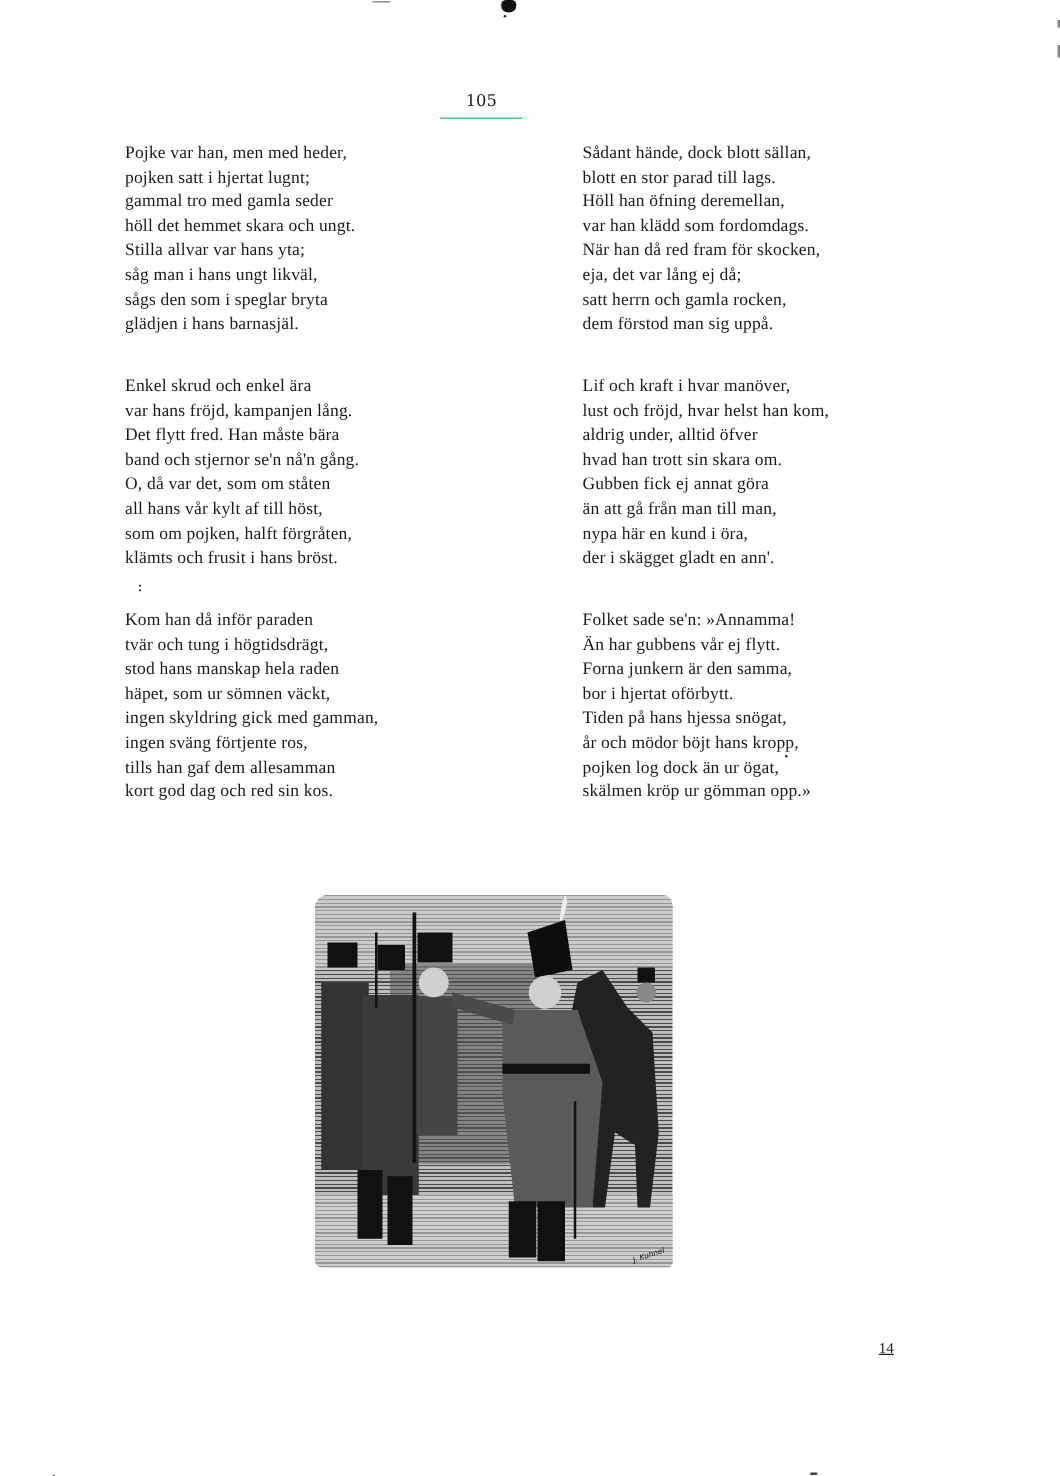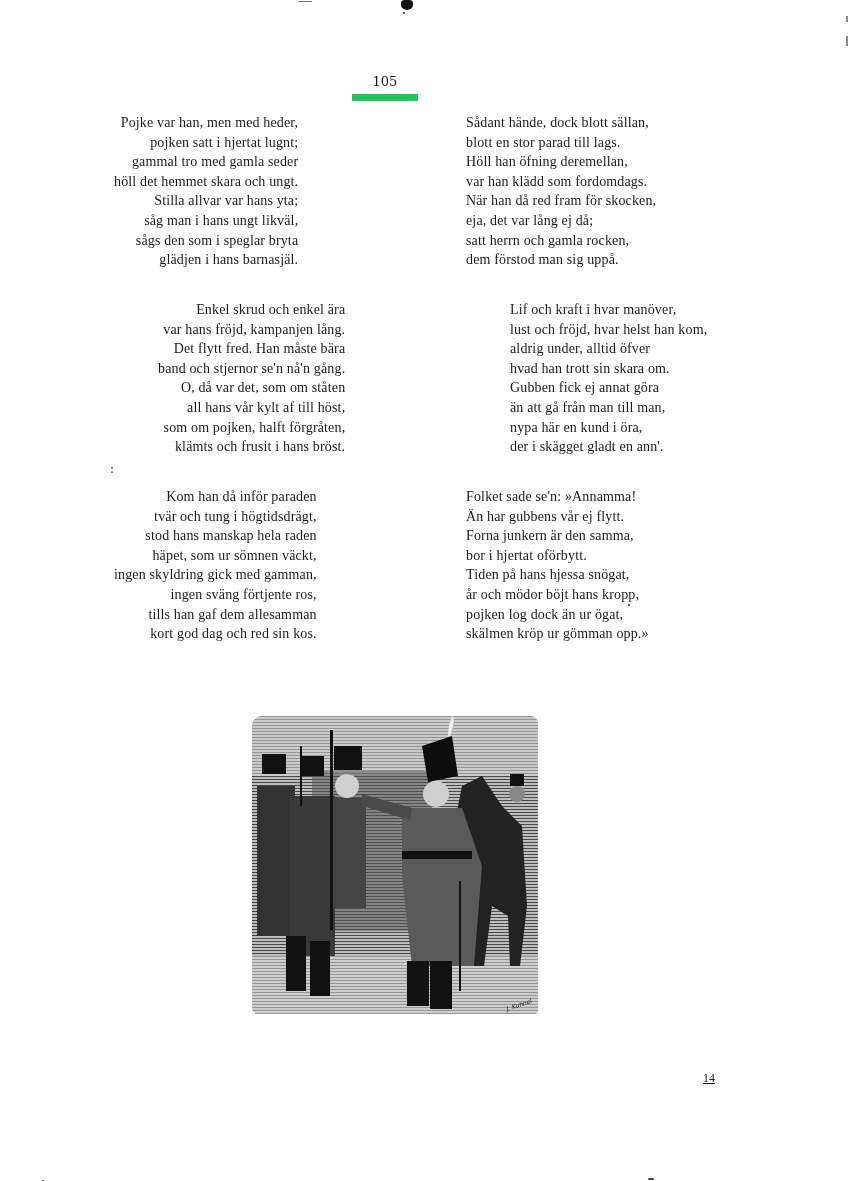--- a/index.html
+++ b/index.html
@@ -2,31 +2,31 @@
 <html><head>
   <meta charset="utf-8">
   <style>
     html, body { margin: 0; padding: 0; }
     body {
       width: 848px; height: 1181px; background: #ffffff; position: relative;
       overflow: hidden; font-family: "DejaVu Serif", "Liberation Serif", serif; color: #1a1a1a;
     }
     .page-number {
       position: absolute; left: 352px; top: 74px; width: 66px; text-align: center;
-      font-size: 13px; padding-bottom: 5px; border-bottom: 7px solid #22c55e;
+      font-size: 13px; padding-bottom: 5px; border-bottom: 1px solid #22c55e;
     }
     .stanza {
       position: absolute; font-size: 12.6px; line-height: 19.6px; white-space: nowrap;
       letter-spacing: 0.15px; font-family: "Liberation Serif", serif; font-size: 14px;
     }
     .stanza .line { display: block; }
-    .col-l { left: 114px; text-align: right; }
+    .col-l { left: 100px; }
     .col-r { left: 466px; }
     .s1 { top: 113px; }
-    .s2 { top: 300px; margin-left: 44px; }
+    .s2 { top: 300px; }
     .s3 { top: 487px; }
     .mark-colon { position: absolute; left: 110px; top: 462px; font-size: 12px; }
     .illustration {
       position: absolute; left: 252px; top: 716px; width: 286px; height: 298px;
       border-radius: 10px 8px 4px 6px; overflow: hidden;
       background:
         repeating-linear-gradient(0deg, #4a4a4a 0px, #4a4a4a 1px, #bdbdbd 1px, #bdbdbd 3px);
     }
     .illustration svg { position: absolute; left: 0; top: 0; }
     .signature {

